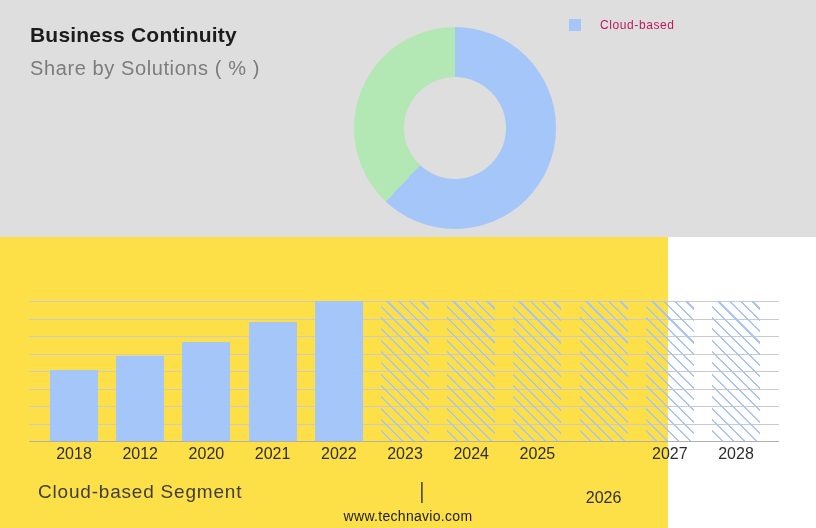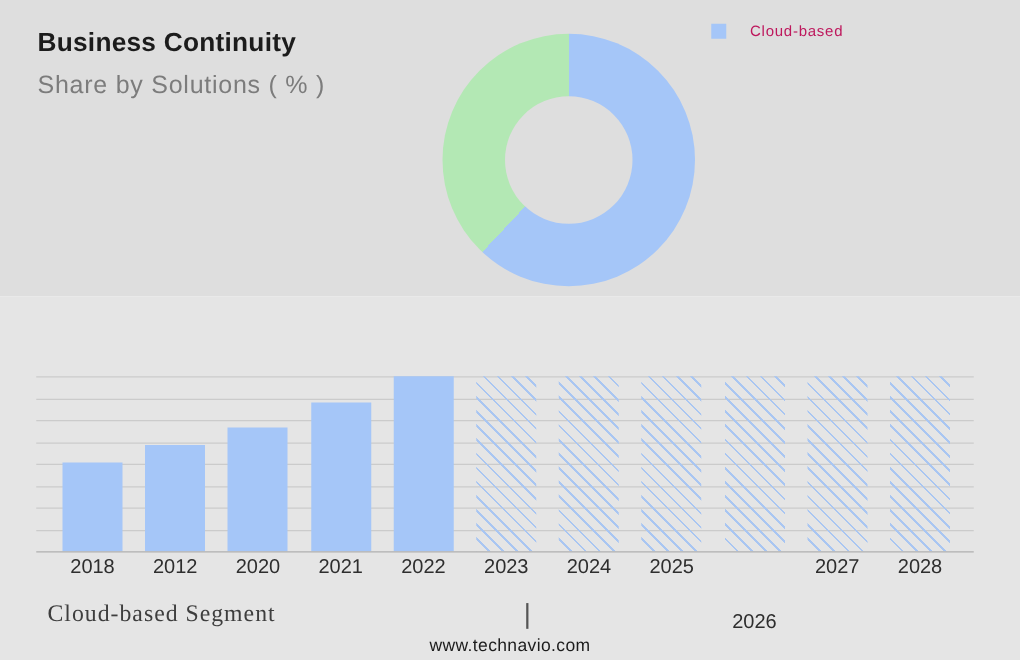--- a/index.html
+++ b/index.html
@@ -15,29 +15,29 @@
   .subtitle{margin-top:7px;font-size:20px;color:#7c7c7c;letter-spacing:.6px;}
   
   .donut{position:absolute;left:354px;top:27px;width:202px;height:202px;border-radius:50%;}
   .donut-hole{position:absolute;inset:50px;border-radius:50%;background:#dedede;}
   
   .legend{position:absolute;left:569px;top:11px;}
   .legend-item{display:flex;align-items:center;height:27px;margin-bottom:12px;}
   .legend-swatch{width:12px;height:12px;margin-right:19px;}
   .legend-label{font-size:12px;color:#be185d;letter-spacing:.6px;}
   
-  .bottom-section{position:absolute;left:0;top:237px;width:816px;height:291px;background:#e5e5e5;}
+  .bottom-section{position:absolute;left:0;top:237px;width:668px;height:291px;background:#fde047;}
   .gridline{position:absolute;left:29px;width:750px;height:1px;background:#cbcbcb;}
   .axis-baseline{position:absolute;left:29px;top:204px;width:750px;height:1px;background:#b0b0b0;}
   .bar{position:absolute;width:48px;bottom:87px;}
   .bar.solid{background:#a5c6f8;}
   .bar.hatched{background-image:repeating-linear-gradient(45deg,rgba(0,0,0,0) 0px,rgba(0,0,0,0) 6.5px,#a9c6f2 6.5px,#a9c6f2 8px);}
   .x-label{position:absolute;top:208px;width:66px;text-align:center;font-size:16px;color:#2e2e2e;}
   
-  .segment-label{position:absolute;left:38px;top:244px;font-size:19px;color:#3e3e3e;letter-spacing:.8px;font-family:Liberation Serif, serif;}
+  .segment-label{position:absolute;left:38px;top:244px;font-size:19px;color:#3e3e3e;letter-spacing:.8px;}
   .footer-divider{position:absolute;left:419px;top:241px;font-size:22px;color:#555555;font-weight:300;}
   .footer-value{position:absolute;left:462px;top:244px;font-size:19px;color:#4f4f4f;letter-spacing:.4px;}
   .footer-value b{color:#333333;letter-spacing:.2px;}
   .website{position:absolute;left:0;top:271px;width:816px;text-align:center;font-size:14px;color:#1c1c1c;letter-spacing:.3px;text-decoration:none;}
 </style>
 </head>
 <body>
 
 <div id="frame">
 

